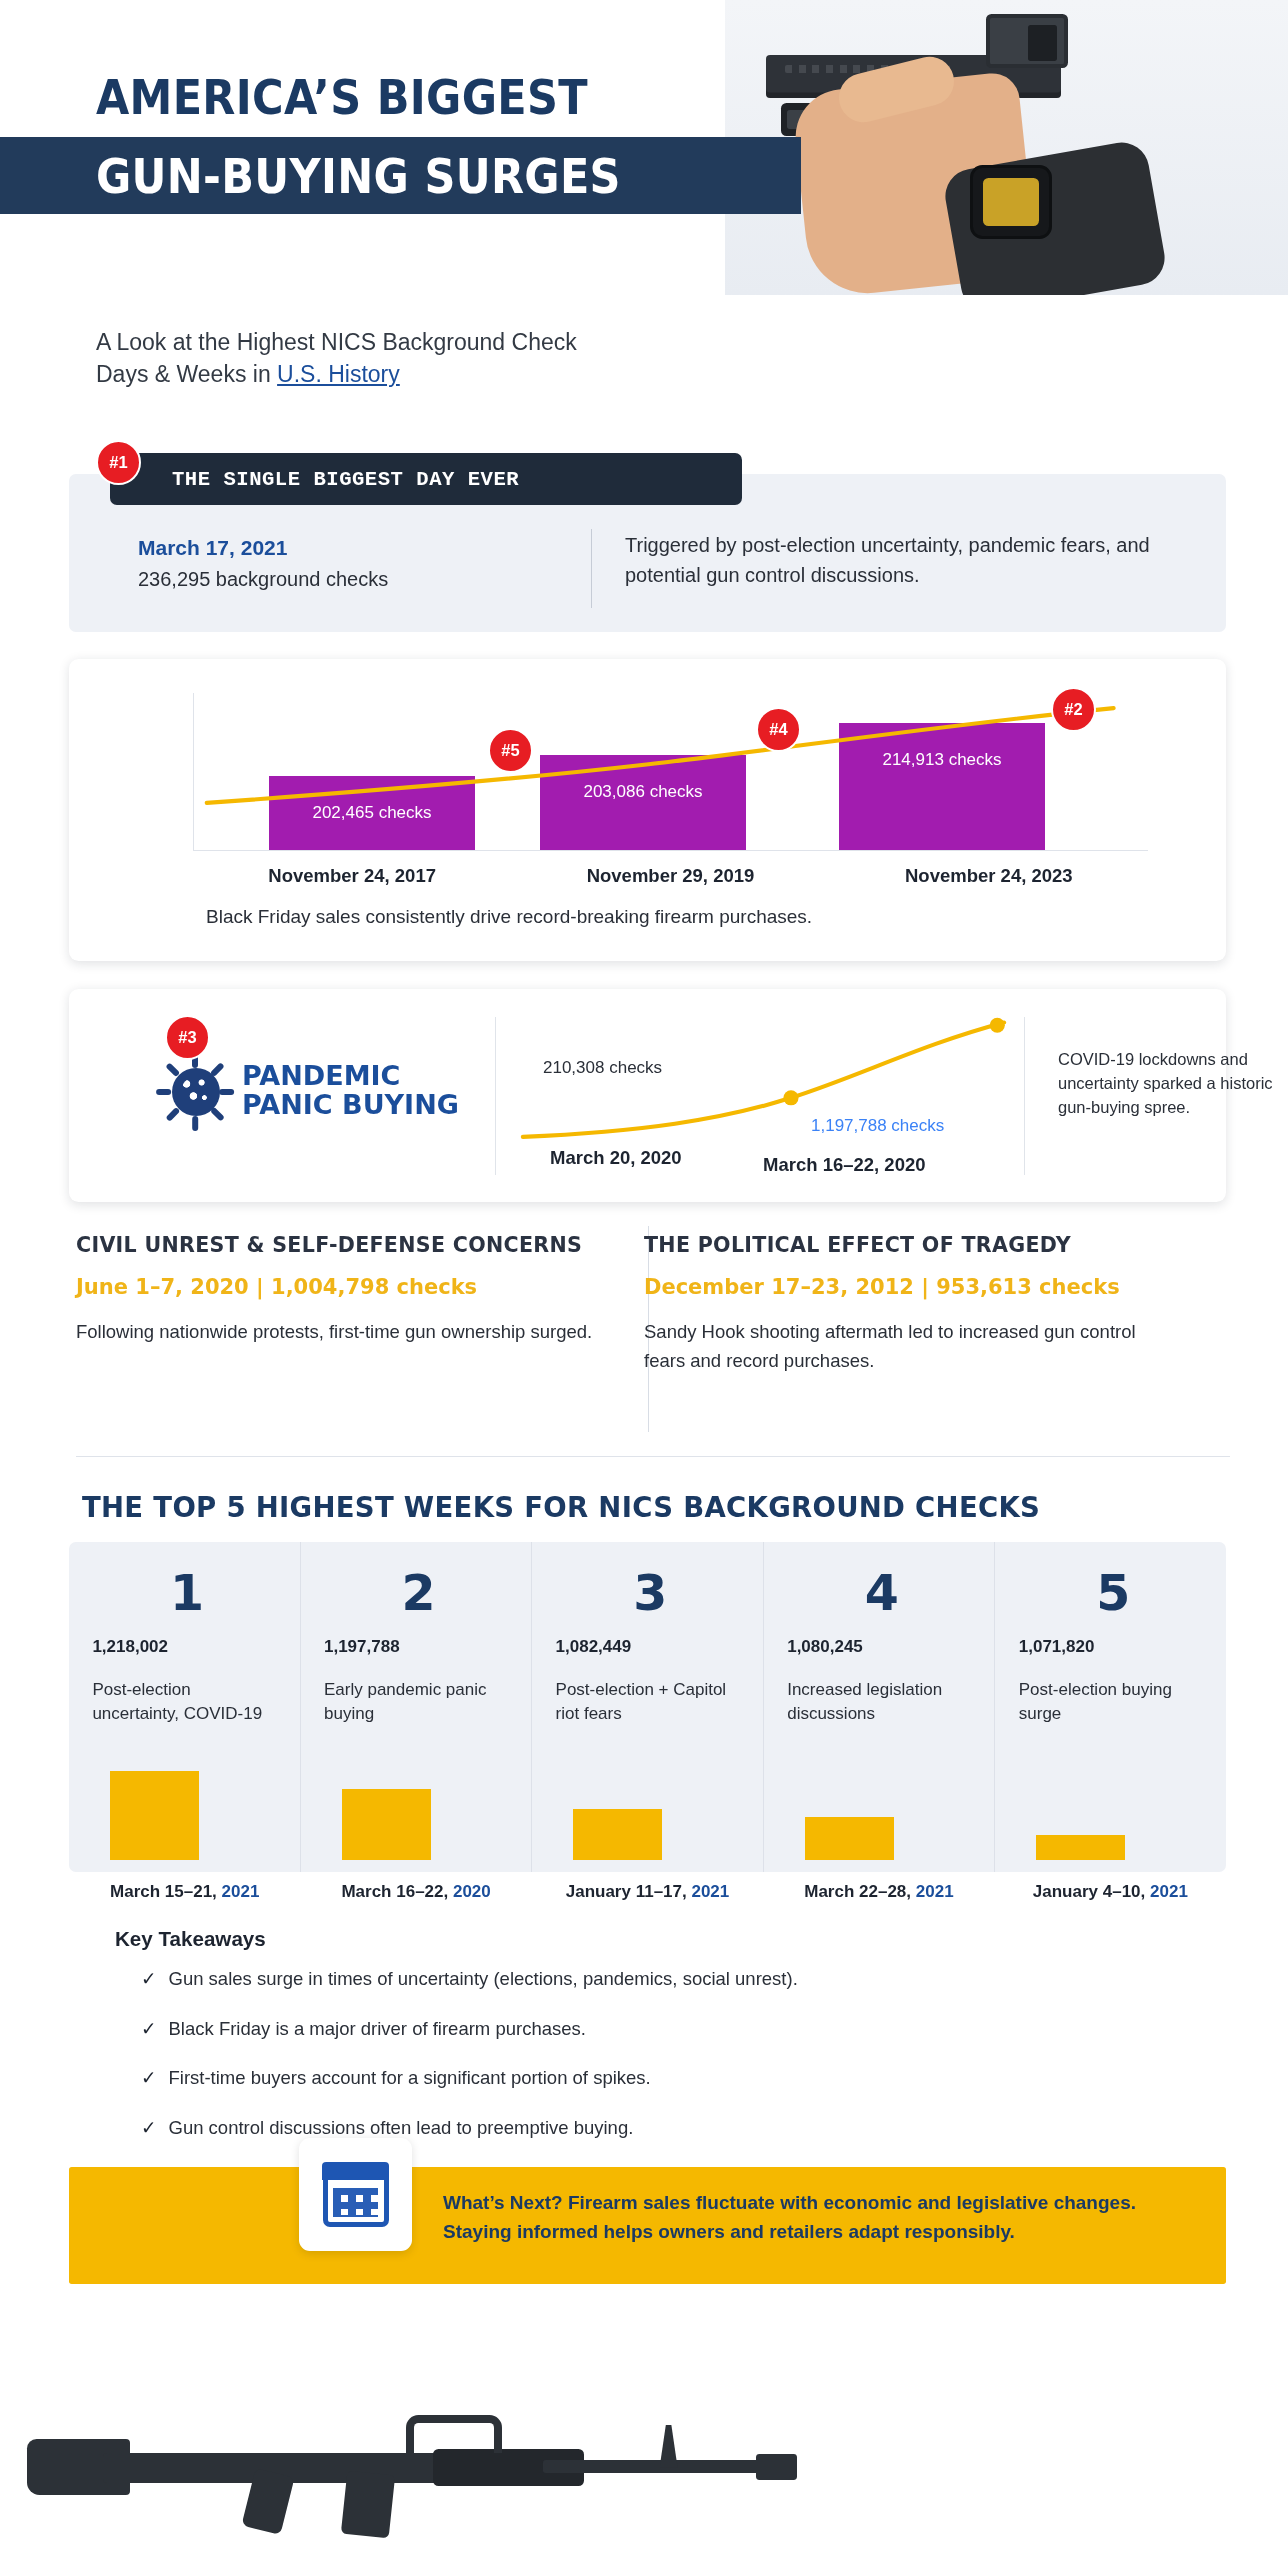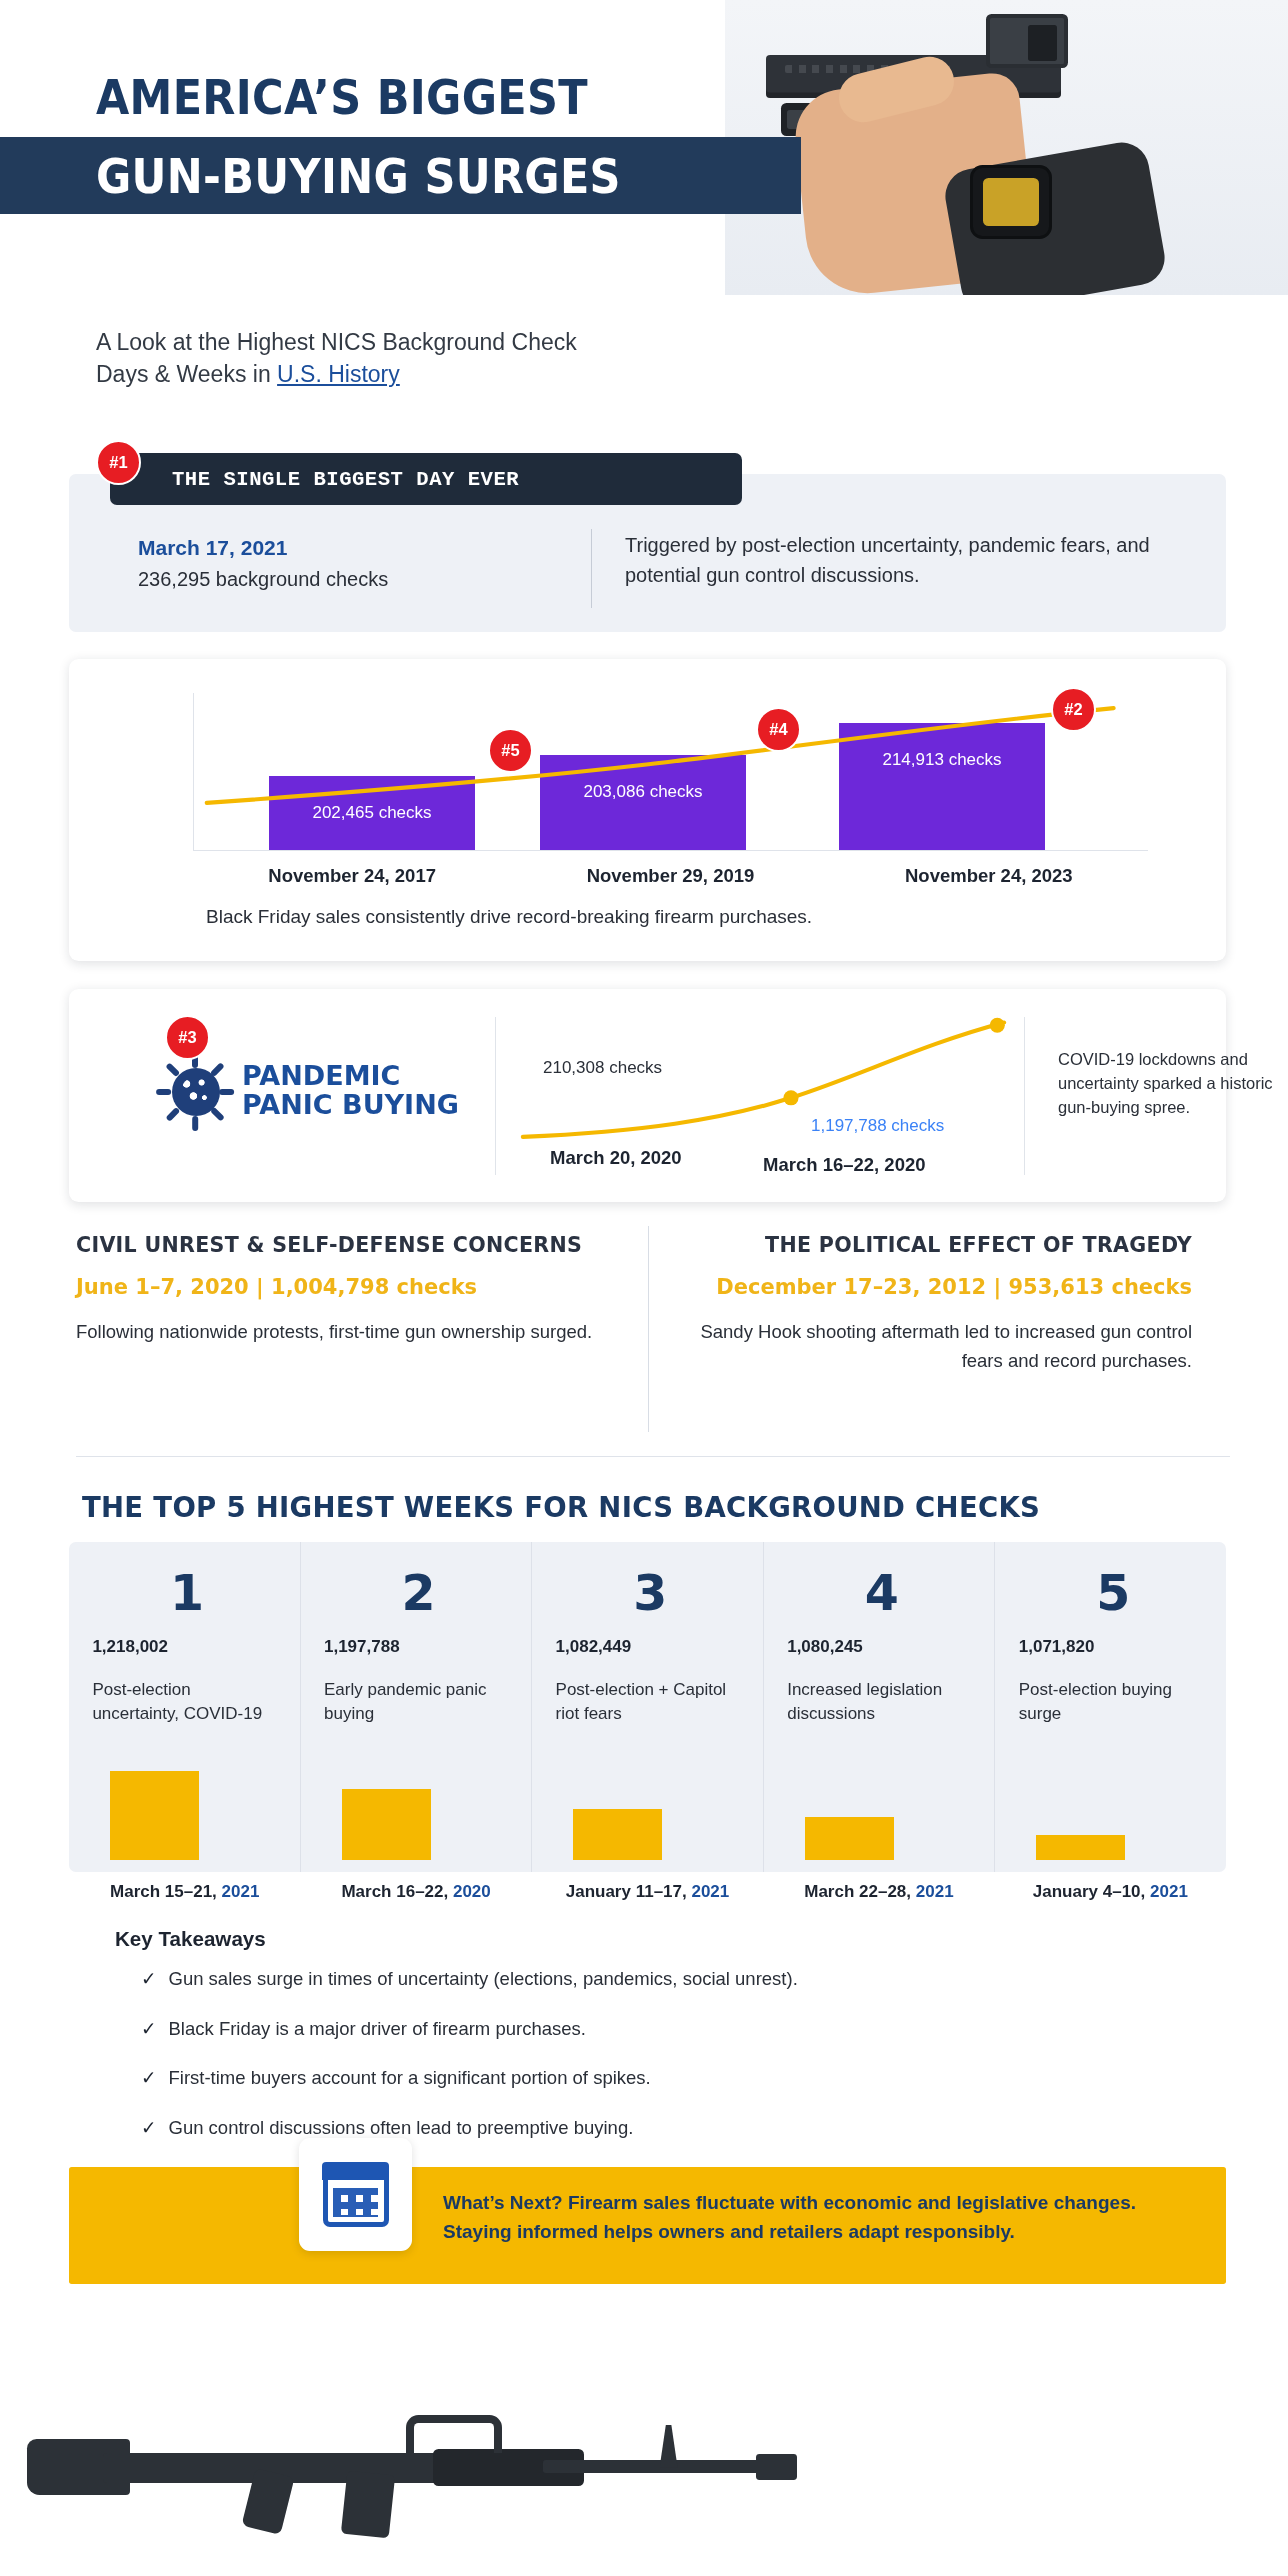--- a/index.html
+++ b/index.html
@@ -137,21 +137,21 @@
   
   .card-bf {
     position: absolute; left: 69px; top: 659px;
     width: 1157px; height: 302px;
     background: #fff; border-radius: 9.6px;
     box-shadow: 0 2.7px 11px rgba(20,30,50,.13);
   }
   .bf-plot { position: absolute; left: 124px; top: 34px; width: 955px; height: 158px; }
   .axis-y { position:absolute; left:0; top:0; width:1.4px; height:158px; background:#dfe3ea; }
   .axis-x { position:absolute; left:0; bottom:0; width:955px; height:1.4px; background:#dfe3ea; }
-  .bfbar { position: absolute; bottom: 1.4px; background: #6d28d9; padding-left: 29px; }
+  .bfbar { position: absolute; bottom: 1.4px; background: #a21caf; padding-left: 29px; }
   .bfbar .lbl {
     position: absolute; left: 0; right: 0; top: 27.5px; text-align: center;
     color: #fff; font-size: 17px;
   }
   .bf-line { position: absolute; left: 0; top: 0; width: 955px; height: 158px; }
   .bf-xlabels { position: absolute; left: 124px; top: 206px; width: 955px; display: flex; }
   .bf-xlabels div { flex: 1; text-align: center; font-size: 18.5px; font-weight: 700; color: #1d2430; }
   .bf-note { position: absolute; left: 137px; top: 247px; font-size: 19px; color: #2a2f38; }
 
   
@@ -184,21 +184,21 @@
   .pan-lab2 { position:absolute; left:742px; top:127px; font-size:17px; color:#3b82f6; }
   .pan-x1 { position:absolute; left:481px; top:158px; font-size:18.5px; font-weight:700; color:#1d2430; }
   .pan-x2 { position:absolute; left:694px; top:165px; font-size:18.5px; font-weight:700; color:#1d2430; }
   .pan-right { position:absolute; left:989px; top:58px; width:227px; font-size:16.5px; line-height:24px; color:#2a2f38; }
   .b3 { left: 165px; top: 1015px; }
 
   
   .twocol { position: absolute; left: 76px; top: 1233px; width: 1154px; height: 220px; }
   .col { position: absolute; top: 0; width: 536px; }
   .col.l { left: 0; }
-  .col.r { left: 580px; text-align: right; }
+  .col.r { left: 568px; }
   .col h3 {
     font-size: 20.6px; font-weight: 800; color: #2b3342; letter-spacing: 0.3px;
     font-family: "DejaVu Sans", sans-serif;
   }
   .col .hl { margin-top: 18px; font-size: 21px; font-weight: 800; color: #f0b418; font-family:"DejaVu Sans",sans-serif; }
   .col p { margin-top: 18px; font-size: 18.5px; line-height: 29px; color: #2a2f38; }
   .cdiv { position: absolute; left: 572px; top: -6.9px; width: 1.4px; height: 206px; background: #d8dde5; }
   .hr-line { position: absolute; left: 76px; top: 1456px; width: 1154px; height: 1.4px; background: #dfe3ea; }
 
   

